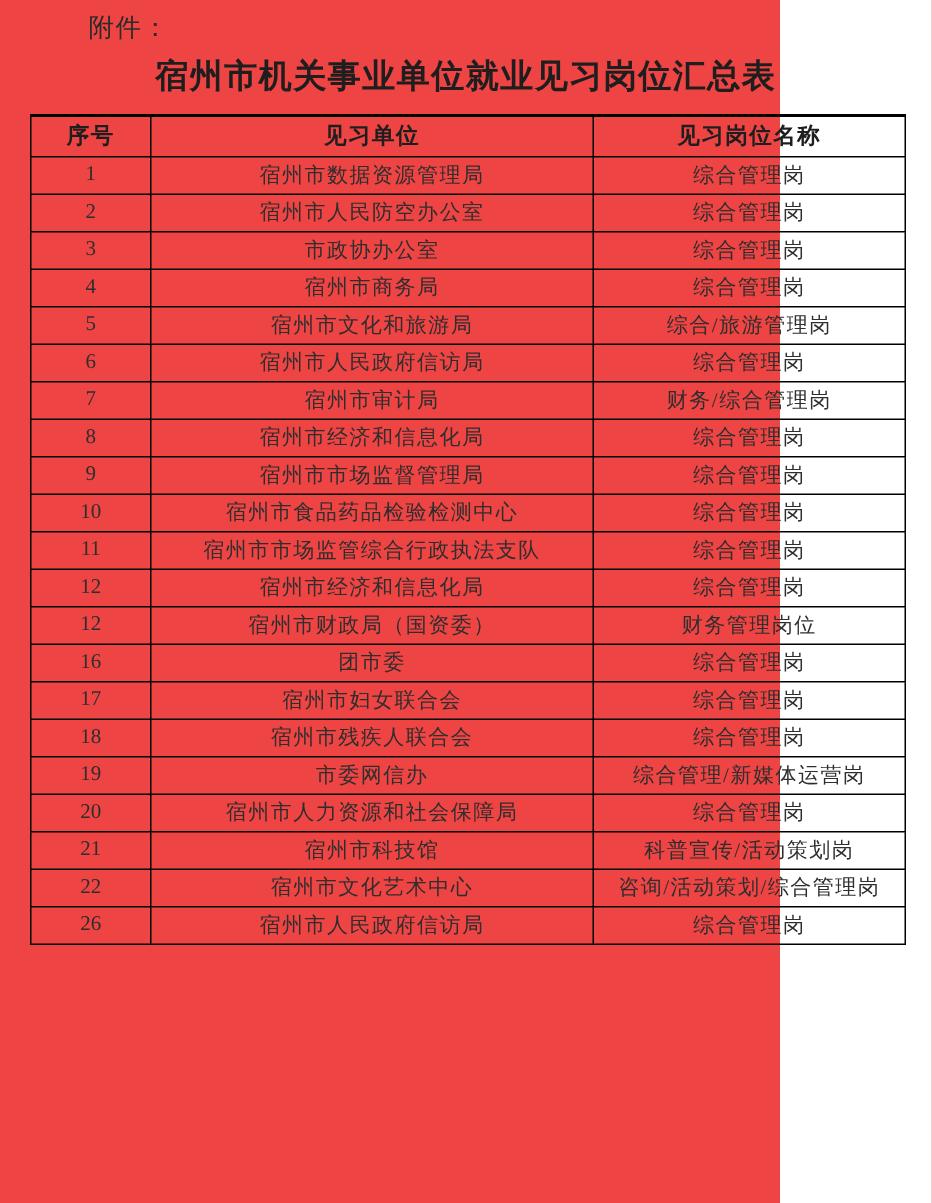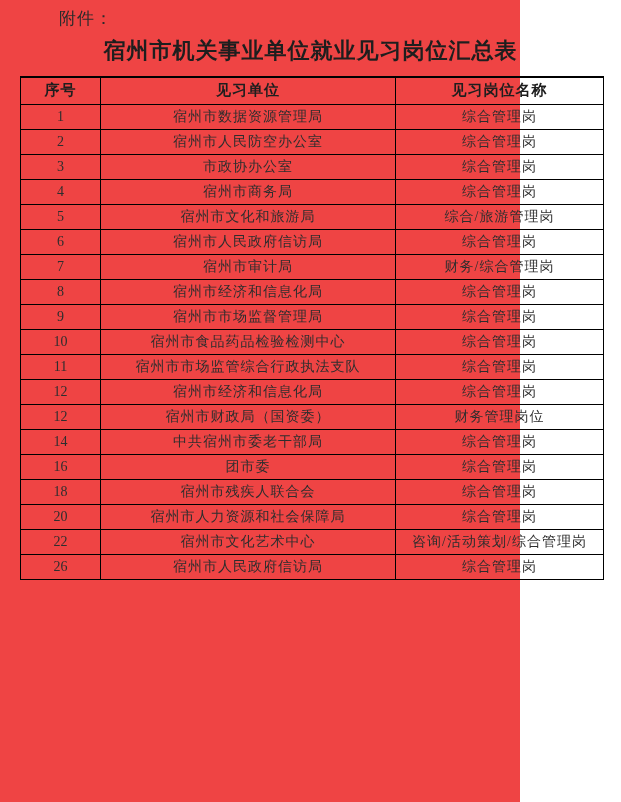--- a/index.html
+++ b/index.html
@@ -156,38 +156,48 @@
           <td class="num">12</td>
           <td>宿州市经济和信息化局</td>
           <td>综合管理岗</td>
         </tr>
         <tr>
           <td class="num">12</td>
           <td>宿州市财政局（国资委）</td>
           <td>财务管理岗位</td>
         </tr>
         <tr>
-          <td class="num">14</td>
-          <td>中共宿州市委老干部局</td>
-          <td>综合管理岗</td>
-        </tr>
-        <tr>
           <td class="num">16</td>
           <td>团市委</td>
           <td>综合管理岗</td>
         </tr>
         <tr>
+          <td class="num">17</td>
+          <td>宿州市妇女联合会</td>
+          <td>综合管理岗</td>
+        </tr>
+        <tr>
           <td class="num">18</td>
           <td>宿州市残疾人联合会</td>
           <td>综合管理岗</td>
         </tr>
         <tr>
+          <td class="num">19</td>
+          <td>市委网信办</td>
+          <td>综合管理/新媒体运营岗</td>
+        </tr>
+        <tr>
           <td class="num">20</td>
           <td>宿州市人力资源和社会保障局</td>
           <td>综合管理岗</td>
+        </tr>
+        <tr>
+          <td class="num">21</td>
+          <td>宿州市科技馆</td>
+          <td>科普宣传/活动策划岗</td>
         </tr>
         <tr>
           <td class="num">22</td>
           <td>宿州市文化艺术中心</td>
           <td>咨询/活动策划/综合管理岗</td>
         </tr>
         <tr>
           <td class="num">26</td>
           <td>宿州市人民政府信访局</td>
           <td>综合管理岗</td>

